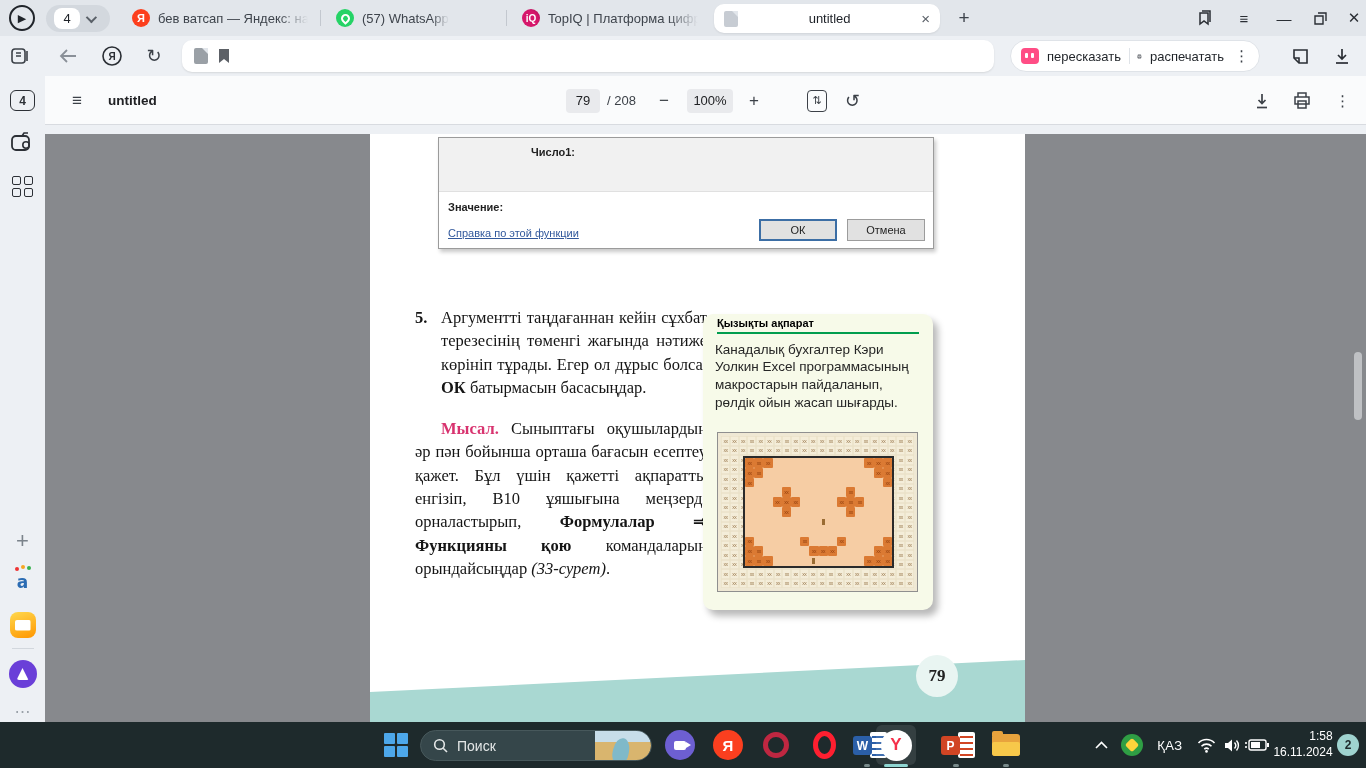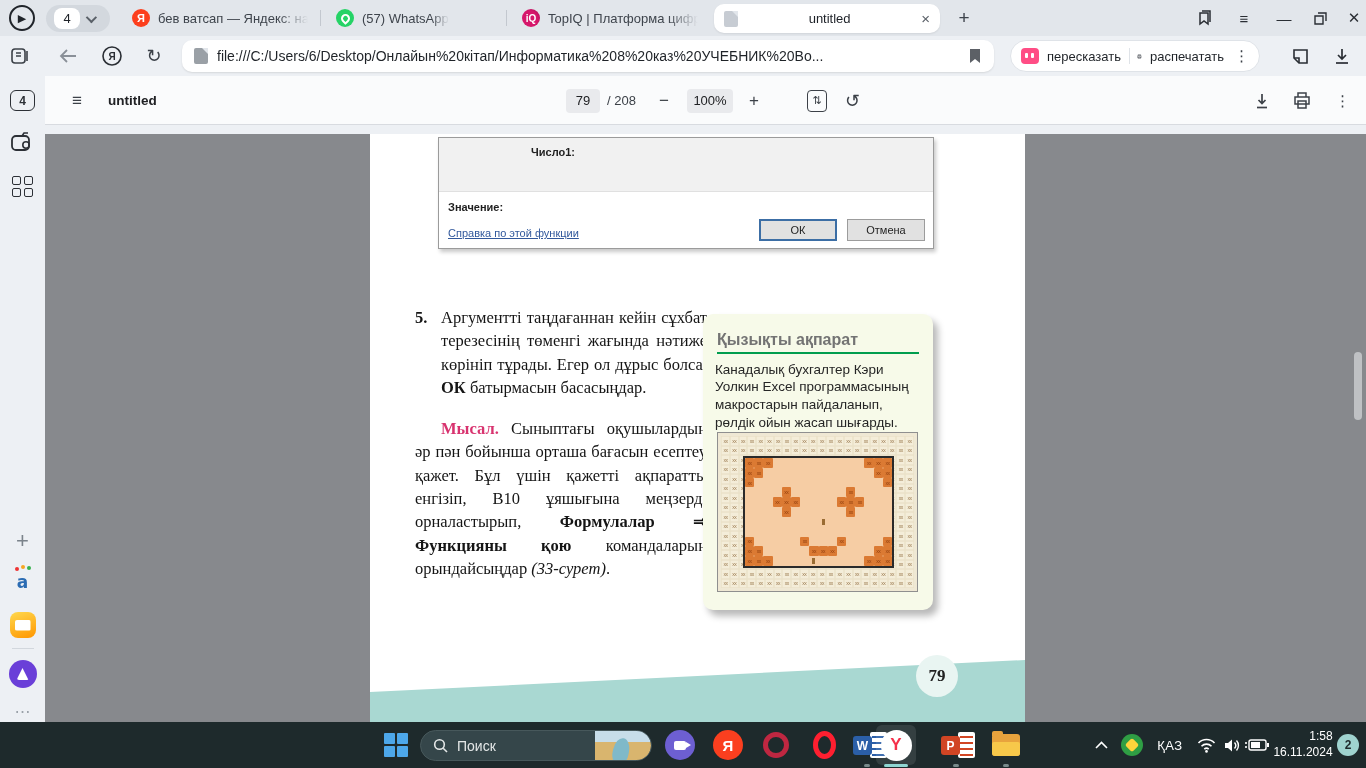--- a/index.html
+++ b/index.html
@@ -80,21 +80,21 @@
   .coltext{position:absolute;left:45px;top:172px;width:292px;font-size:16.5px;line-height:1.42;color:#151515;text-align:justify;}
   .item5{position:relative;padding-left:26px;}
   .item5 .num{position:absolute;left:0;top:0;}
   .example{margin-top:17px;text-indent:26px;}
   .example .lbl{color:#d8336f;font-weight:bold;}
   .bld{font-weight:bold;}
   .ita{font-style:italic;}
 
   
   .card{position:absolute;left:333px;top:180px;width:230px;height:296px;background:#f7fae9;border-radius:10px;box-shadow:5px 6px 7px rgba(0,0,0,.28);font-family:"Liberation Sans",sans-serif;}
-  .card h3{margin:17px 14px 0;font-size:16px;color:#737373;}
+  .card h3{margin:3px 14px 0;font-size:11px;color:#000000;}
   .card .rule{margin:3px 14px 0;height:1.6px;background:#009d4e;}
   .card p{margin:7px 12px 0;font-size:13.5px;line-height:1.32;color:#262626;}
   .faceimg{position:absolute;left:14px;top:118px;width:201px;height:160px;border:1px solid #8f8f8f;background:#efe8d4;padding:3px;}
   .facepat{position:absolute;left:3px;top:3px;right:3px;bottom:3px;display:grid;grid-template-columns:repeat(22,1fr);grid-template-rows:repeat(16,1fr);}
   .fx{display:flex;align-items:center;justify-content:center;font-size:5px;letter-spacing:-.5px;color:#9c7b50;background:#f4edd9;box-shadow:inset 0 0 0 .5px #e6dcc1;border-radius:1px;}
   .facerect{position:absolute;left:25px;top:23px;width:151px;height:112px;border:2px solid #2a2a2a;background:#f6cda4;}
   .facegrid{position:absolute;inset:0;display:grid;grid-template-columns:repeat(16,1fr);grid-template-rows:repeat(11,1fr);}
   .fo{display:flex;align-items:center;justify-content:center;font-size:5px;letter-spacing:-.5px;color:#93400e;background:#db7a33;border-radius:1px;}
   .fe{}
   .fn{display:flex;align-items:center;justify-content:center;}
@@ -210,21 +210,20 @@
     <div class="rowic" style="left:100px;top:8px;position:absolute;">
       <svg width="22" height="22" viewBox="0 0 22 22">
           <circle cx="11" cy="11" r="9" fill="none" stroke="#2a2e34" stroke-width="1.6"></circle>
           <text x="11" y="15" text-anchor="middle" font-size="10" font-weight="bold" fill="#2a2e34">Я</text>
         </svg>
     </div>
     <div class="rowic" style="left:142px;top:8px;position:absolute;font-size:18px;">↻</div>
 
     <div class="urlpill">
       <div class="docicon" style="background:#9aa0a6;"></div>
-      <div class="urltext">file:///C:/Users/6/Desktop/Онлайын%20кітап/Информатика%208%20каз%20УЧЕБНИК%20Во...</div>
       <svg width="14" height="16" viewBox="0 0 14 16">
           <path d="M2 1h10v14l-5-4-5 4z" fill="#5c6066"></path>
         </svg>
     </div>
 
     <div class="actpill">
       <div class="quoteic"></div>
       <div class="actlabel">пересказать</div>
       <div class="vdiv"></div>
       <svg width="16" height="15" viewBox="0 0 16 15">

